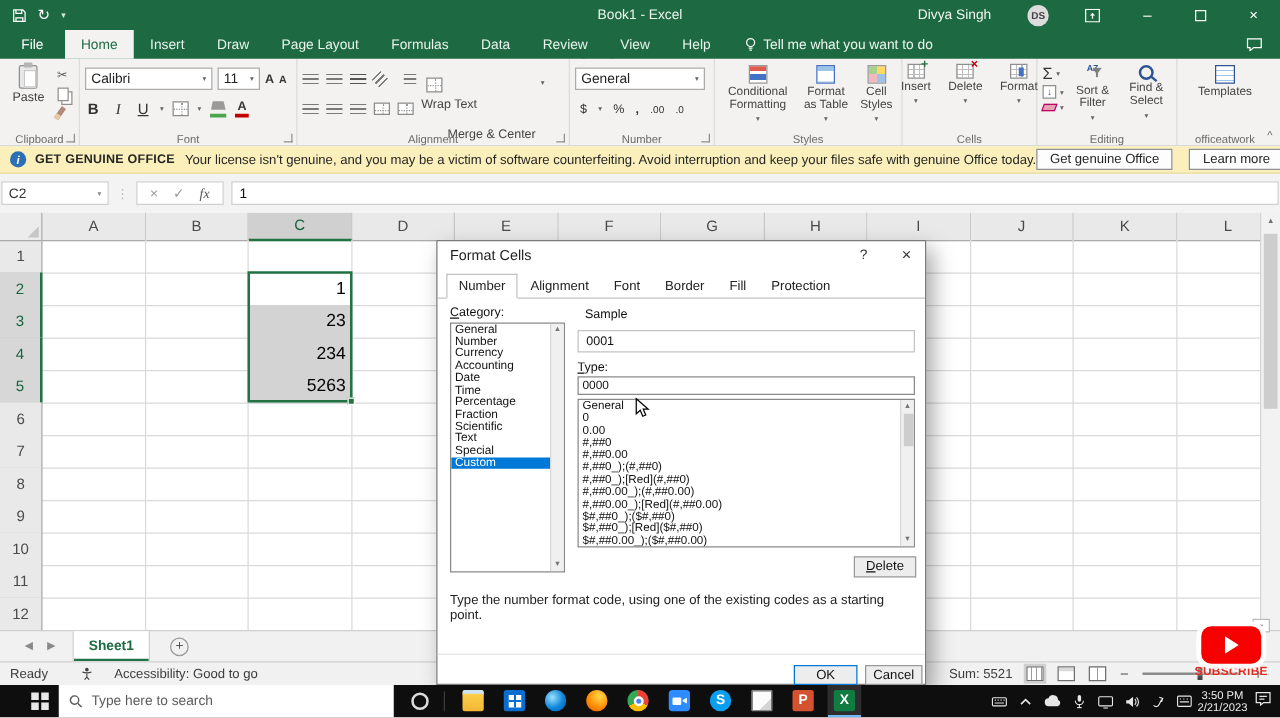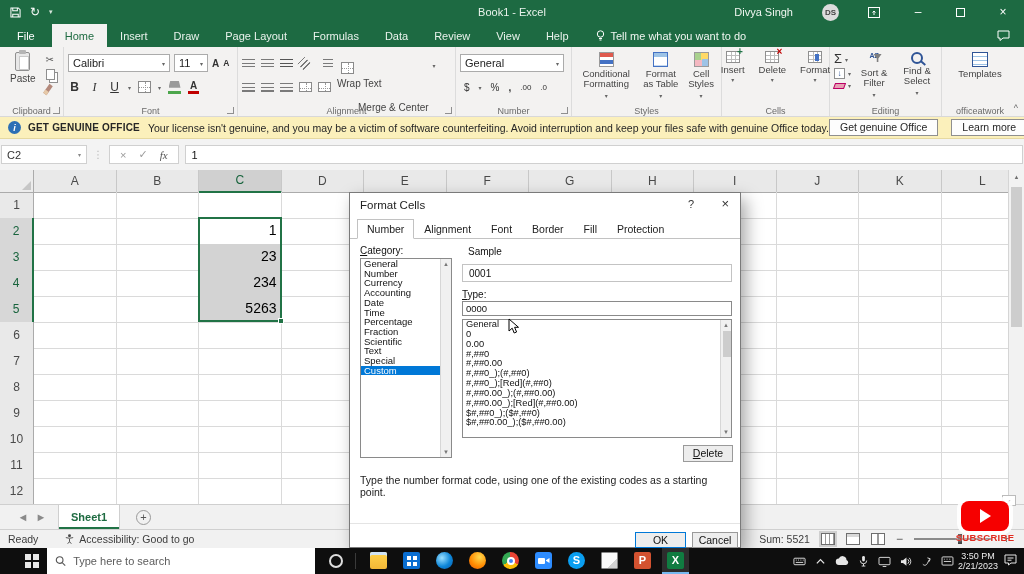--- a/index.html
+++ b/index.html
@@ -112,21 +112,21 @@
 
   
   .sheetbar{position:absolute;top:504px;left:0;width:1024px;height:25px;background:#f1f1f1;border-top:1px solid #cfcfcf;display:flex;align-items:center;z-index:2;font-size:11px;}
   .snav{color:#8a8a8a;font-size:11px;margin-left:14px;width:18px;text-align:center;}
   .stab{margin-left:8px;background:#fff;color:#1e6b41;font-weight:bold;padding:0 12px;height:100%;display:flex;align-items:center;border-left:1px solid #cfcfcf;border-right:1px solid #cfcfcf;box-shadow:inset 0 -2px 0 #217346;}
   .addsheet{margin-left:16px;width:15px;height:15px;border:1px solid #9a9a9a;border-radius:50%;text-align:center;line-height:13px;font-size:11px;color:#555;}
 
   
   .statusbar{position:absolute;top:529px;left:0;width:1024px;height:19px;background:#f1f1f1;border-top:1px solid #d0d0d0;font-size:10.5px;color:#3c3c3c;z-index:2;display:flex;align-items:center;}
   .sready{margin-left:8px;}
-  .sacc{display:flex;align-items:flex-start;gap:4px;margin-left:26px;}
+  .sacc{display:flex;align-items:flex-start;gap:16px;margin-left:26px;}
   .sb-right{margin-left:auto;display:flex;align-items:center;gap:11px;padding-right:14px;}
   .svico{width:14px;height:12px;border:1px solid #6e6e6e;background:#fff;}
   .svico.s1{background:repeating-linear-gradient(90deg,#fff 0 3px,#9a9a9a 3px 4px);outline:2px solid #cfcfcf;}
   .svico.s2{box-shadow:inset 0 3px 0 #d9d9d9;}
   .svico.s3{background:linear-gradient(90deg,#fff 0 45%,#9a9a9a 45% 55%,#fff 55%);}
   .zmin,.zplus{color:#555;font-size:12px;line-height:10px;}
   .ztrack{width:78px;height:2px;background:#8a8a8a;position:relative;}
   .zknob{position:absolute;left:56%;top:-4px;width:4px;height:10px;background:#444;}
 
   
@@ -852,20 +852,21 @@
         <div class="fitem">General</div>
         <div class="fitem">0</div>
         <div class="fitem">0.00</div>
         <div class="fitem">#,##0</div>
         <div class="fitem">#,##0.00</div>
         <div class="fitem">#,##0_);(#,##0)</div>
         <div class="fitem">#,##0_);[Red](#,##0)</div>
         <div class="fitem">#,##0.00_);(#,##0.00)</div>
         <div class="fitem">#,##0.00_);[Red](#,##0.00)</div>
         <div class="fitem">$#,##0_);($#,##0)</div>
+        <div class="fitem">$#,##0_);[Red]($#,##0)</div>
         <div class="fitem">$#,##0.00_);($#,##0.00)</div>
       </div>
     <div class="lscroll">
       <span>▲</span>
       <span class="lthumb"></span>
       <span>▼</span>
     </div>
   </div>
 
   <svg class="dcursor" width="12" height="17" viewBox="0 0 12 17">

